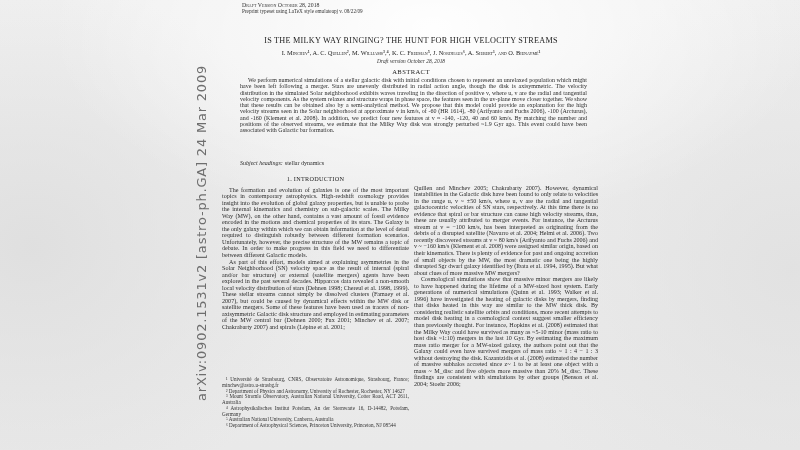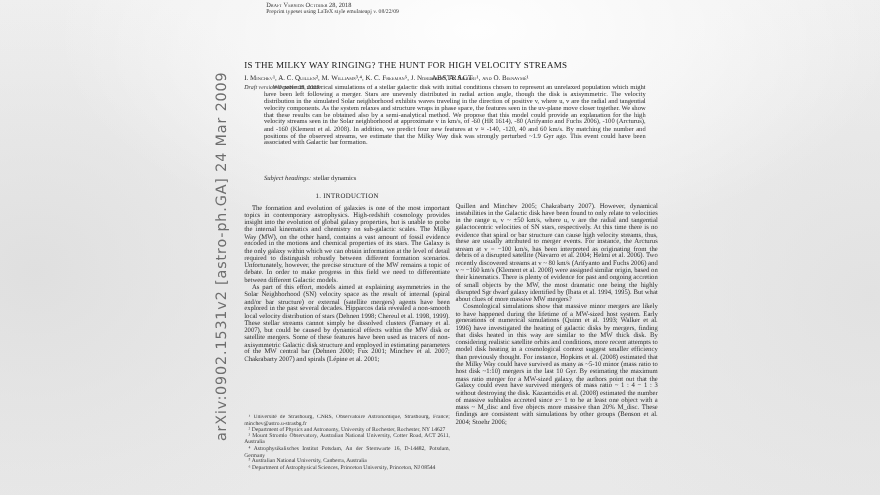--- a/index.html
+++ b/index.html
@@ -34,21 +34,21 @@
   .masthead { position: absolute; left: 242px; top: 2px; width: 300px; }
   .masthead .slug {
     font-variant: small-caps;
     font-size: 5.8px; line-height: 6.4px; color: #333;
   }
   .masthead .preprint {
     font-size: 5.2px; line-height: 6px; color: #333;
   }
 
   
-  .titleblock { position: absolute; left: 222px; top: 36px; width: 378px; text-align: left; margin-top: 19px; }
+  .titleblock { position: absolute; left: 222px; top: 36px; width: 378px; text-align: center; }
   .paper-title { font-size: 8.2px; line-height: 9px; letter-spacing: 0.25px; color: #222; }
   .author-list { margin-top: 4px; font-variant: small-caps; font-size: 6.4px; line-height: 7px; color: #222; }
   .version-line { margin-top: 1.5px; font-style: italic; font-size: 5.4px; line-height: 6px; color: #333; }
 
   
   .abstract-heading {
     position: absolute; left: 222px; top: 68px; width: 378px;
     text-align: center; font-size: 6.6px; letter-spacing: 0.4px; color: #222;
   }
   .abstract-body {

